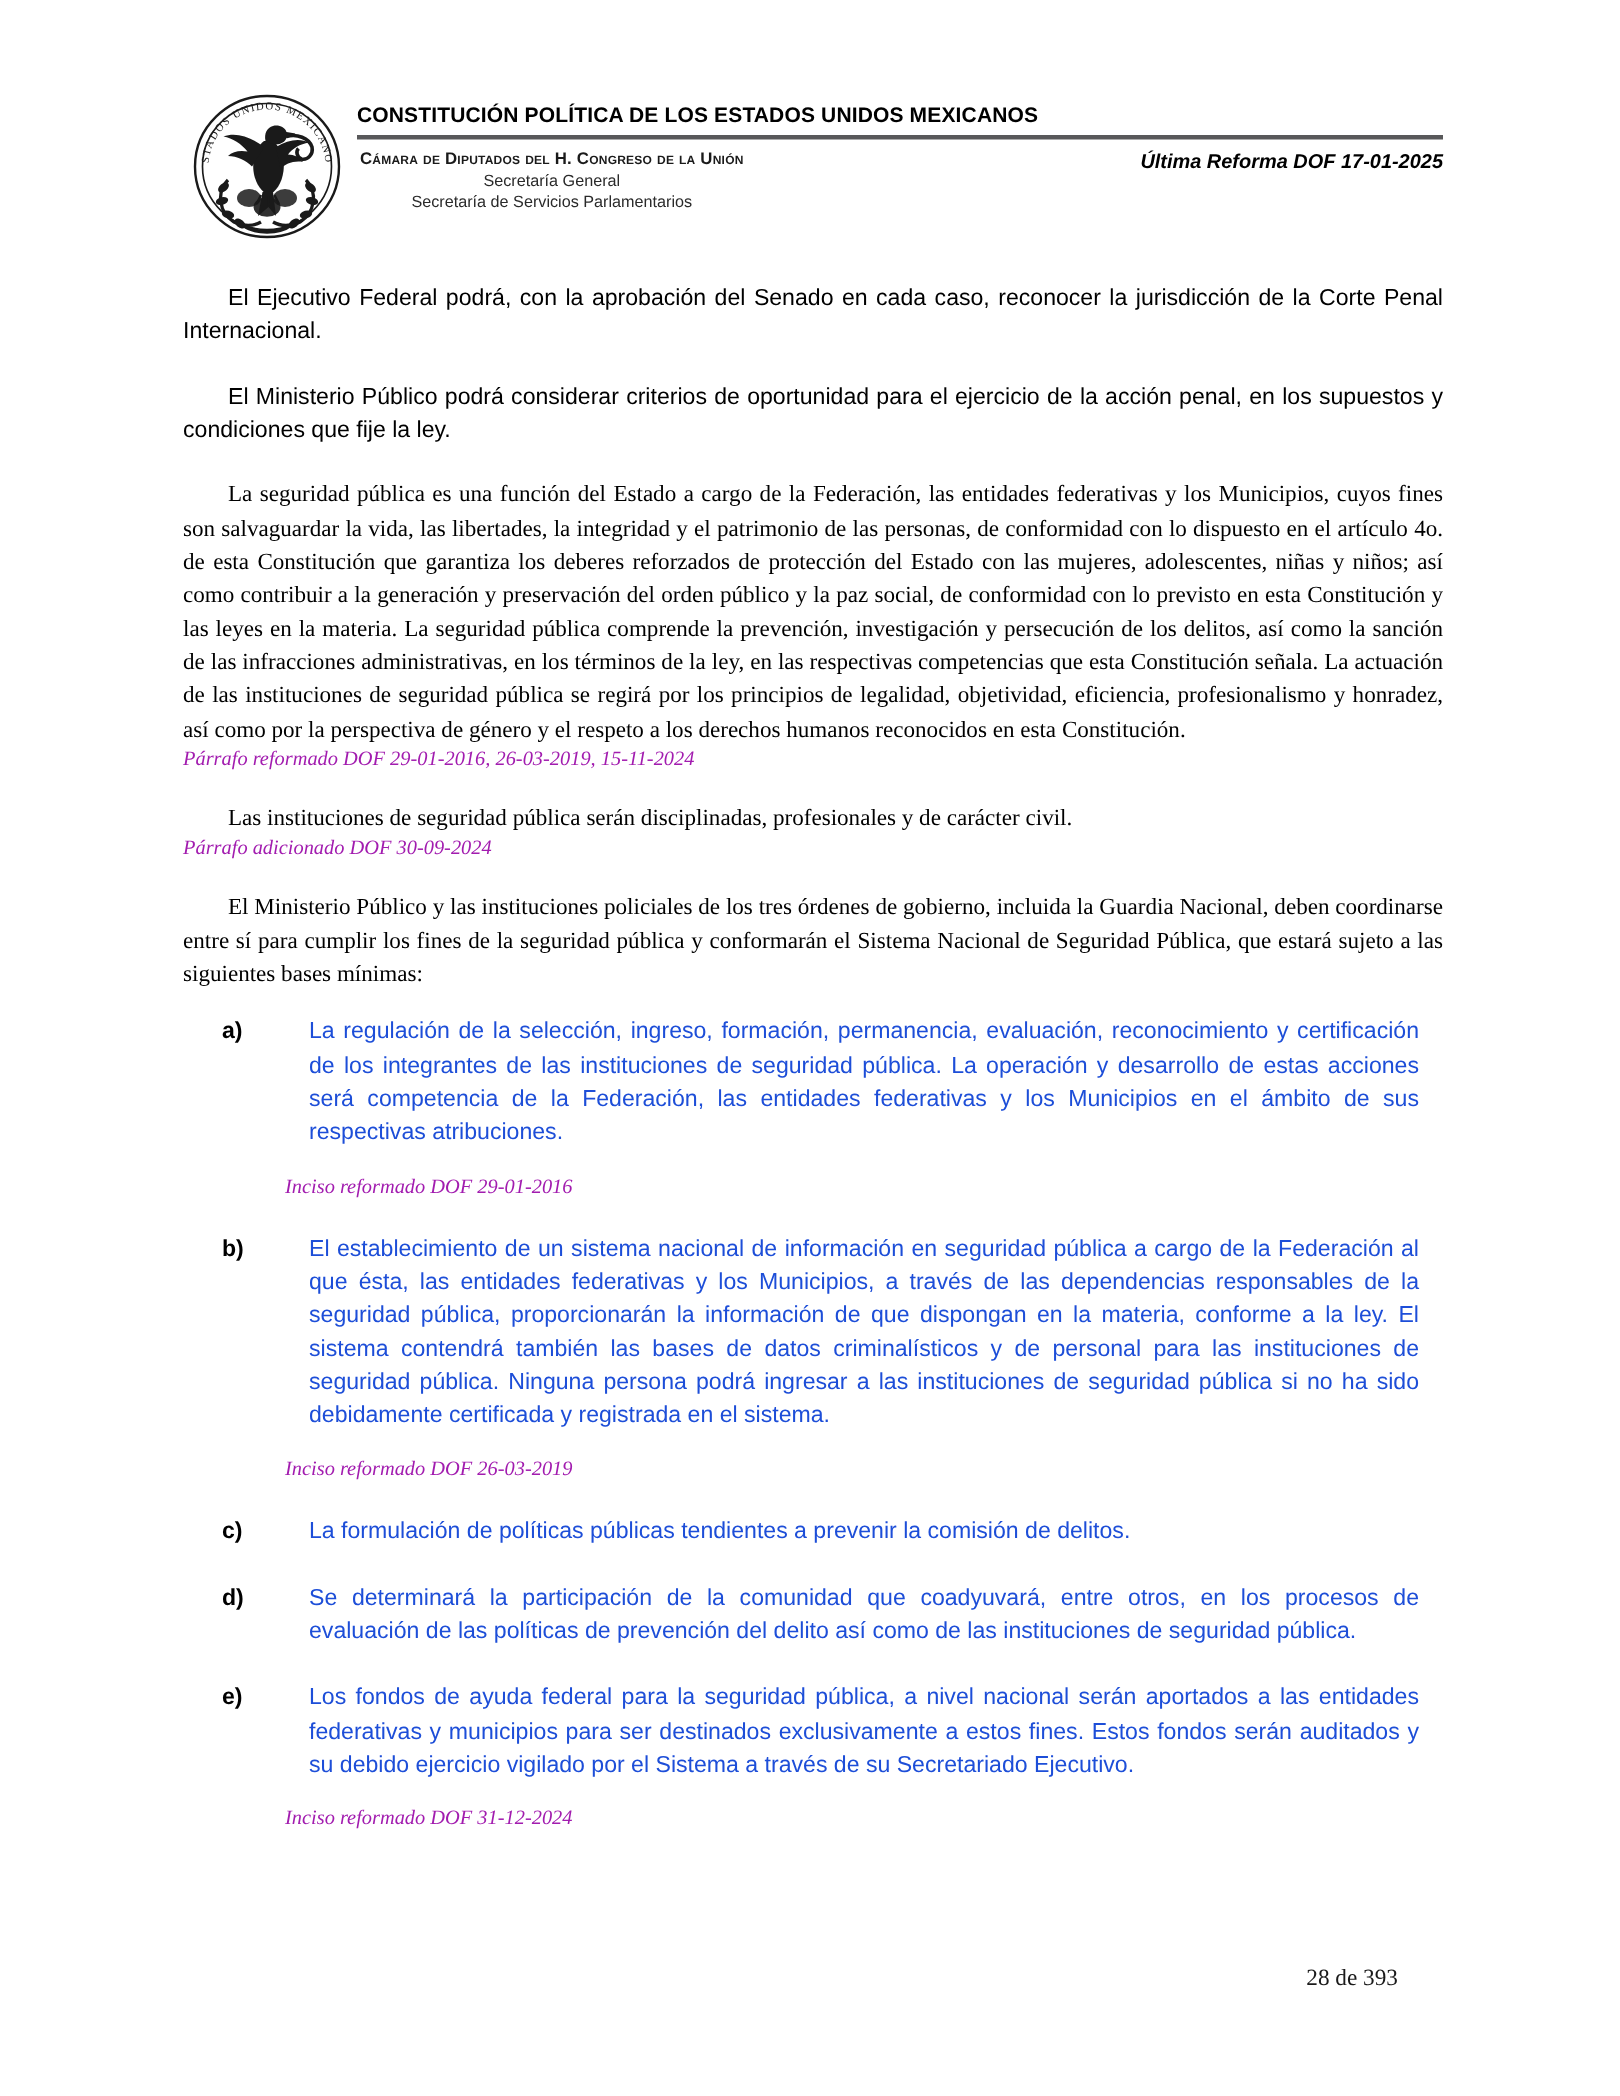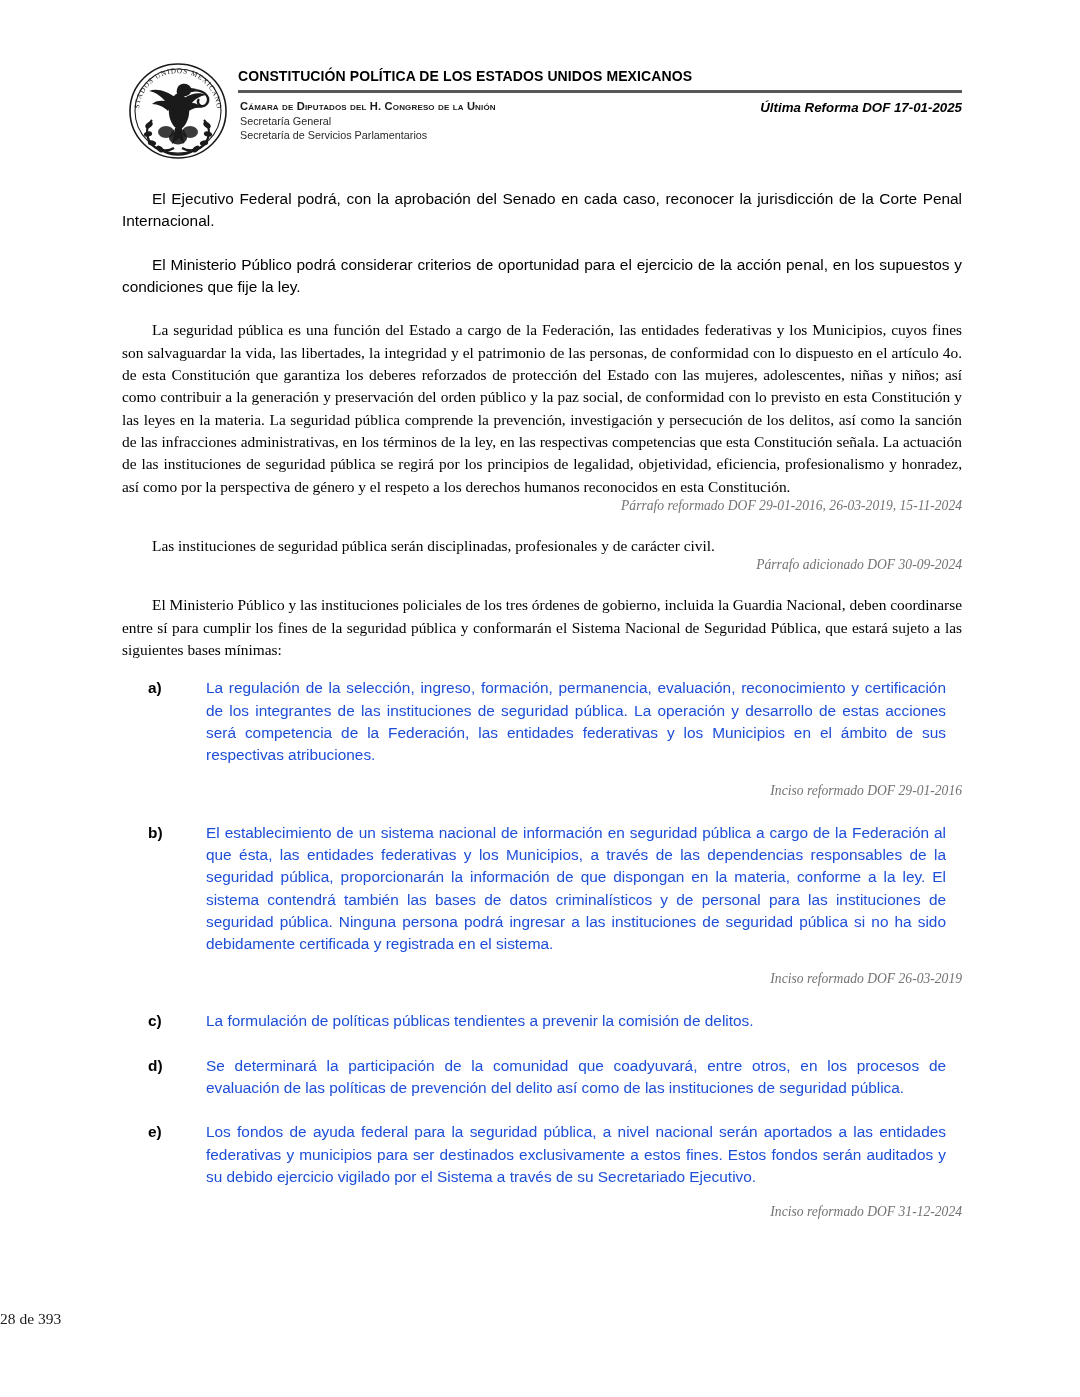--- a/index.html
+++ b/index.html
@@ -71,20 +71,21 @@
     font-variant: small-caps;
     letter-spacing: 0.15px;
     color: #1a1a1a;
     white-space: nowrap;
   }
   .org-line2, .org-line3 {
     font-size: 10.8px;
     font-weight: normal;
     color: #2a2a2a;
     white-space: nowrap;
+    text-align: center;
   }
   .header-reform {
     position: absolute;
     right: 118px;
     top: 100px;
     font-size: 13.3px;
     font-style: italic;
     font-weight: bold;
     color: #000;
     white-space: nowrap;
@@ -106,22 +107,21 @@
     color: #000;
   }
   p.para.nogap { margin-bottom: 0; font-family: Liberation Serif, serif; }
 
   .note {
     margin: 0 0 20px 0;
     font-family: "Liberation Serif", serif;
     font-style: italic;
     font-size: 13.6px;
     line-height: 1.25;
-    text-align: right;
-    color: #737373;
+    color: #a21caf;
   }
 
   
   .item {
     position: relative;
     margin: 0 0 22px 0;
     padding-left: 68px;
   }
   .item-letter {
     position: absolute;
@@ -142,21 +142,21 @@
   .item .note {
     margin: 2px 0 0 0;
   }
 
   
   .footer {
     position: absolute;
     left: 0;
     top: 1310px;
     width: 932px;
-    text-align: left;
+    text-align: right;
     font-family: "Liberation Serif", serif;
     font-size: 15.5px;
     color: #1a1a1a;
   }
 </style>
 </head>
 <body>
 
 <div class="page">
 

